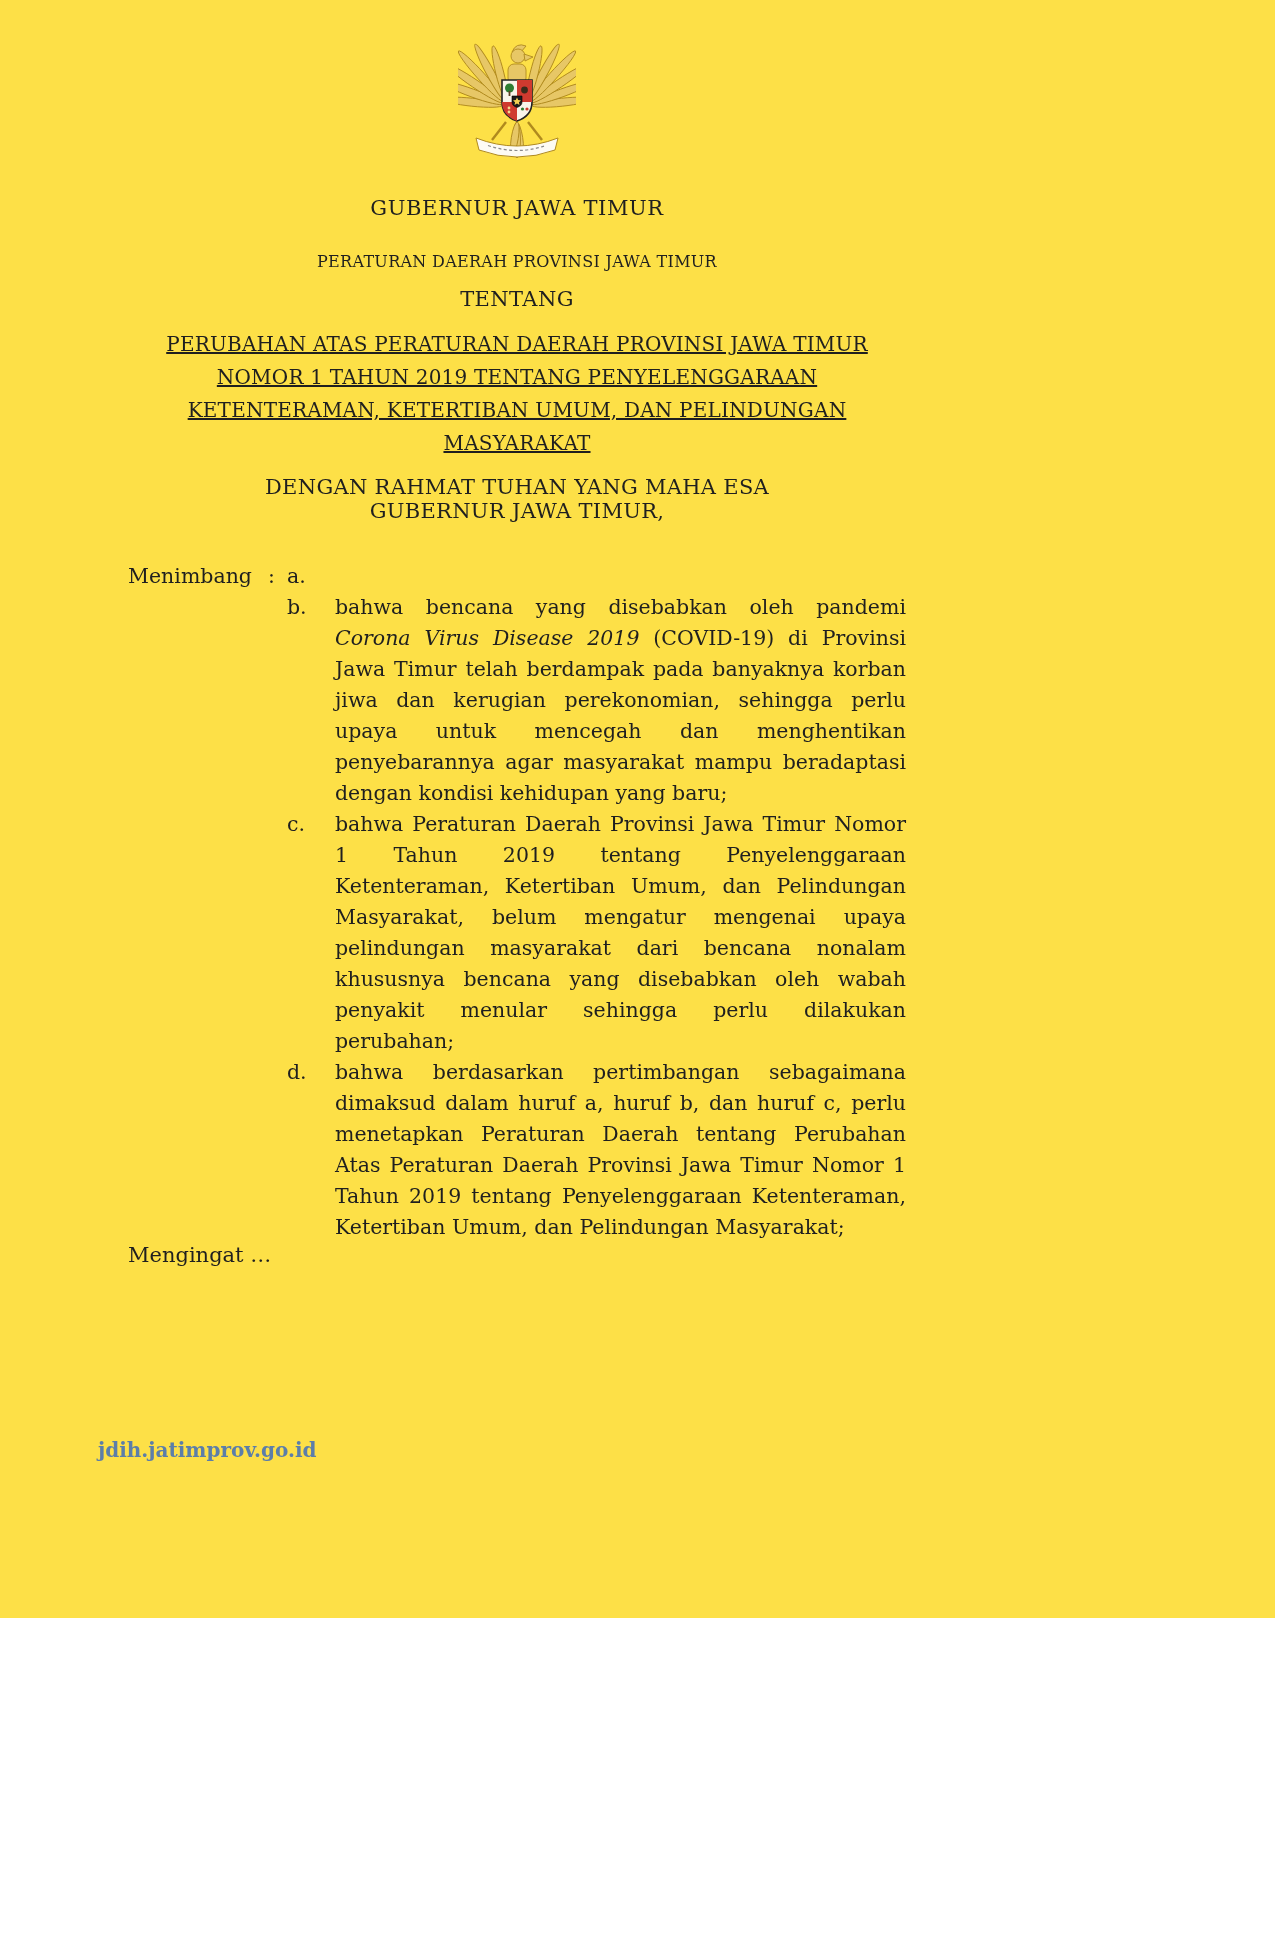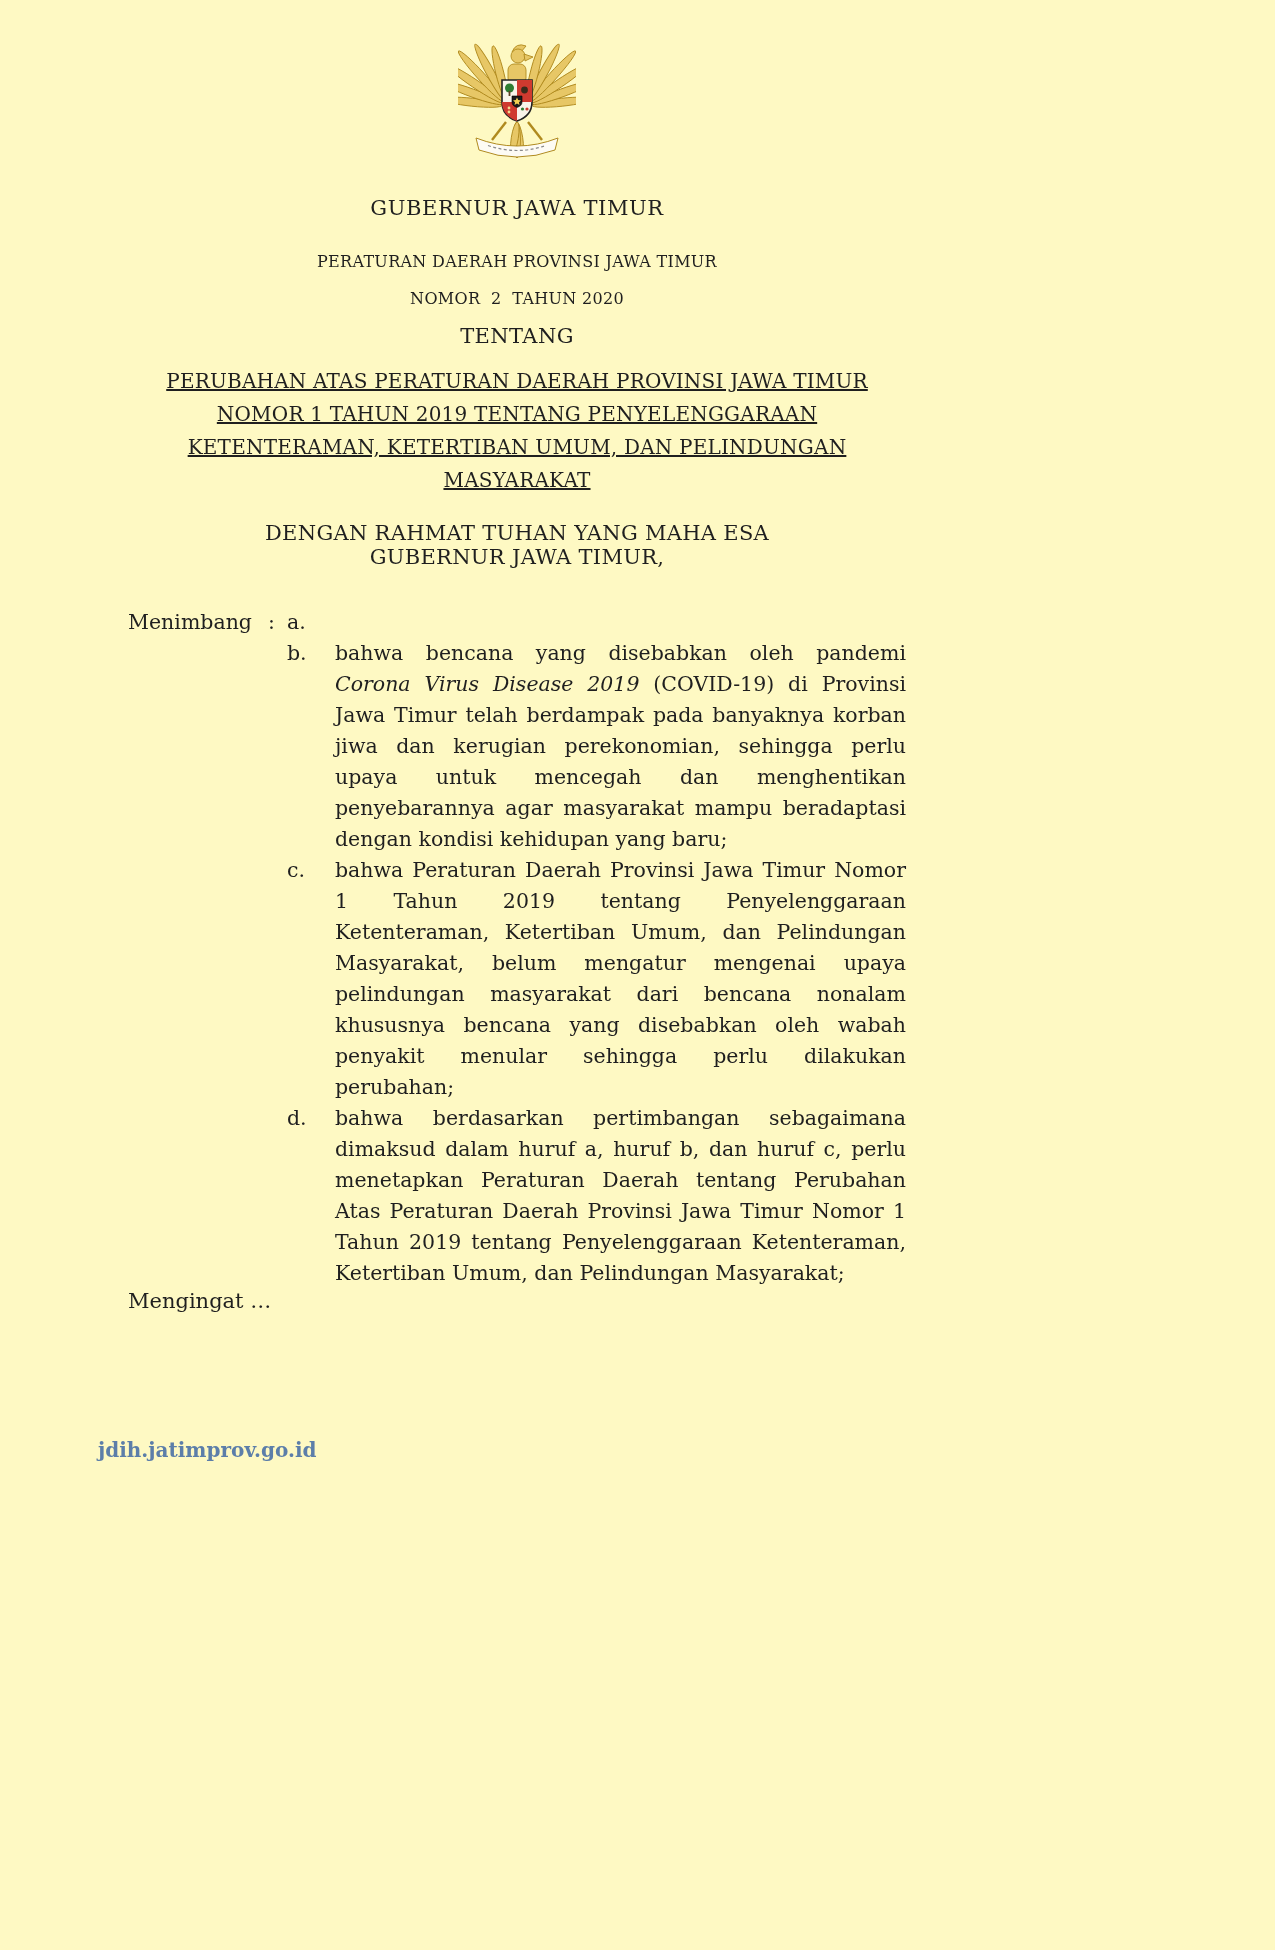--- a/index.html
+++ b/index.html
@@ -1,21 +1,21 @@
 <!DOCTYPE html>
 <html><head>
 <meta charset="utf-8">
 <style>
   * { margin:0; padding:0; box-sizing:border-box; }
   html,body { background:#ffffff; }
   .page {
     position:relative;
     width:1275px;
-    height:1950px;
-    background:#fef9c3;
+    height:1618px;
+    background:#fde047;
     font-family:"DejaVu Serif","Liberation Serif",serif;
     color:#1f1f1f;
     overflow:hidden;
   }
   .content {
     position:absolute;
     left:128px;
     top:0;
     width:778px;
   }
@@ -23,21 +23,21 @@
     display:flex;
     justify-content:center;
     padding-top:22px;
   }
   .center { text-align:center; }
   .preserve { white-space:pre-wrap; }
   .title1 { margin-top:32px; font-size:21px; letter-spacing:0.6px; }
   .docline { margin-top:23px; font-size:16px; line-height:37px; letter-spacing:0.3px; }
   .tentang { margin-top:7px; font-size:21px; letter-spacing:0.4px; }
   .subject { margin-top:17px; font-size:20px; line-height:33px; letter-spacing:0.2px;text-decoration:underline; }
-  .invocation { margin-top:24px; font-size:21px; letter-spacing:0.3px; }
+  .invocation { margin-top:15px; font-size:21px; letter-spacing:0.3px; }
   .authority { font-size:21px; letter-spacing:0.3px; }
   .menimbang { margin-top:38px; font-size:20.5px; }
   .row {
     display:grid;
     grid-template-columns:140px 19px 48px 1fr;
     align-items:start;
   }
   .cell-label, .cell-colon, .cell-letter { line-height:31px; }
   .item-text {
     text-align:justify;
@@ -126,21 +126,20 @@
           <path d="M18,116 Q59,132 100,116 L97,128 Q59,142 21,128 Z" fill="#fdfbf4" stroke="#b08a1e" stroke-width="1"></path>
           <path d="M30,123.5 q29,10 58,0" stroke="#8a8a8a" stroke-width="1.2" fill="none" stroke-dasharray="3,2.4"></path>
         </g>
       </svg>
     </div>
 
     <div class="title1 center">GUBERNUR JAWA TIMUR</div>
 
     <div class="docline center">
       <div>PERATURAN DAERAH PROVINSI JAWA TIMUR</div>
-      <div class="preserve">NOMOR  2  TAHUN 2020</div>
     </div>
 
     <div class="tentang center">TENTANG</div>
 
     <div class="subject center">PERUBAHAN ATAS PERATURAN DAERAH PROVINSI JAWA TIMUR NOMOR 1 TAHUN 2019 TENTANG PENYELENGGARAAN KETENTERAMAN, KETERTIBAN UMUM, DAN PELINDUNGAN MASYARAKAT</div>
 
     <div class="invocation center">DENGAN RAHMAT TUHAN YANG MAHA ESA</div>
 
     <div class="authority center">GUBERNUR JAWA TIMUR,</div>
 

